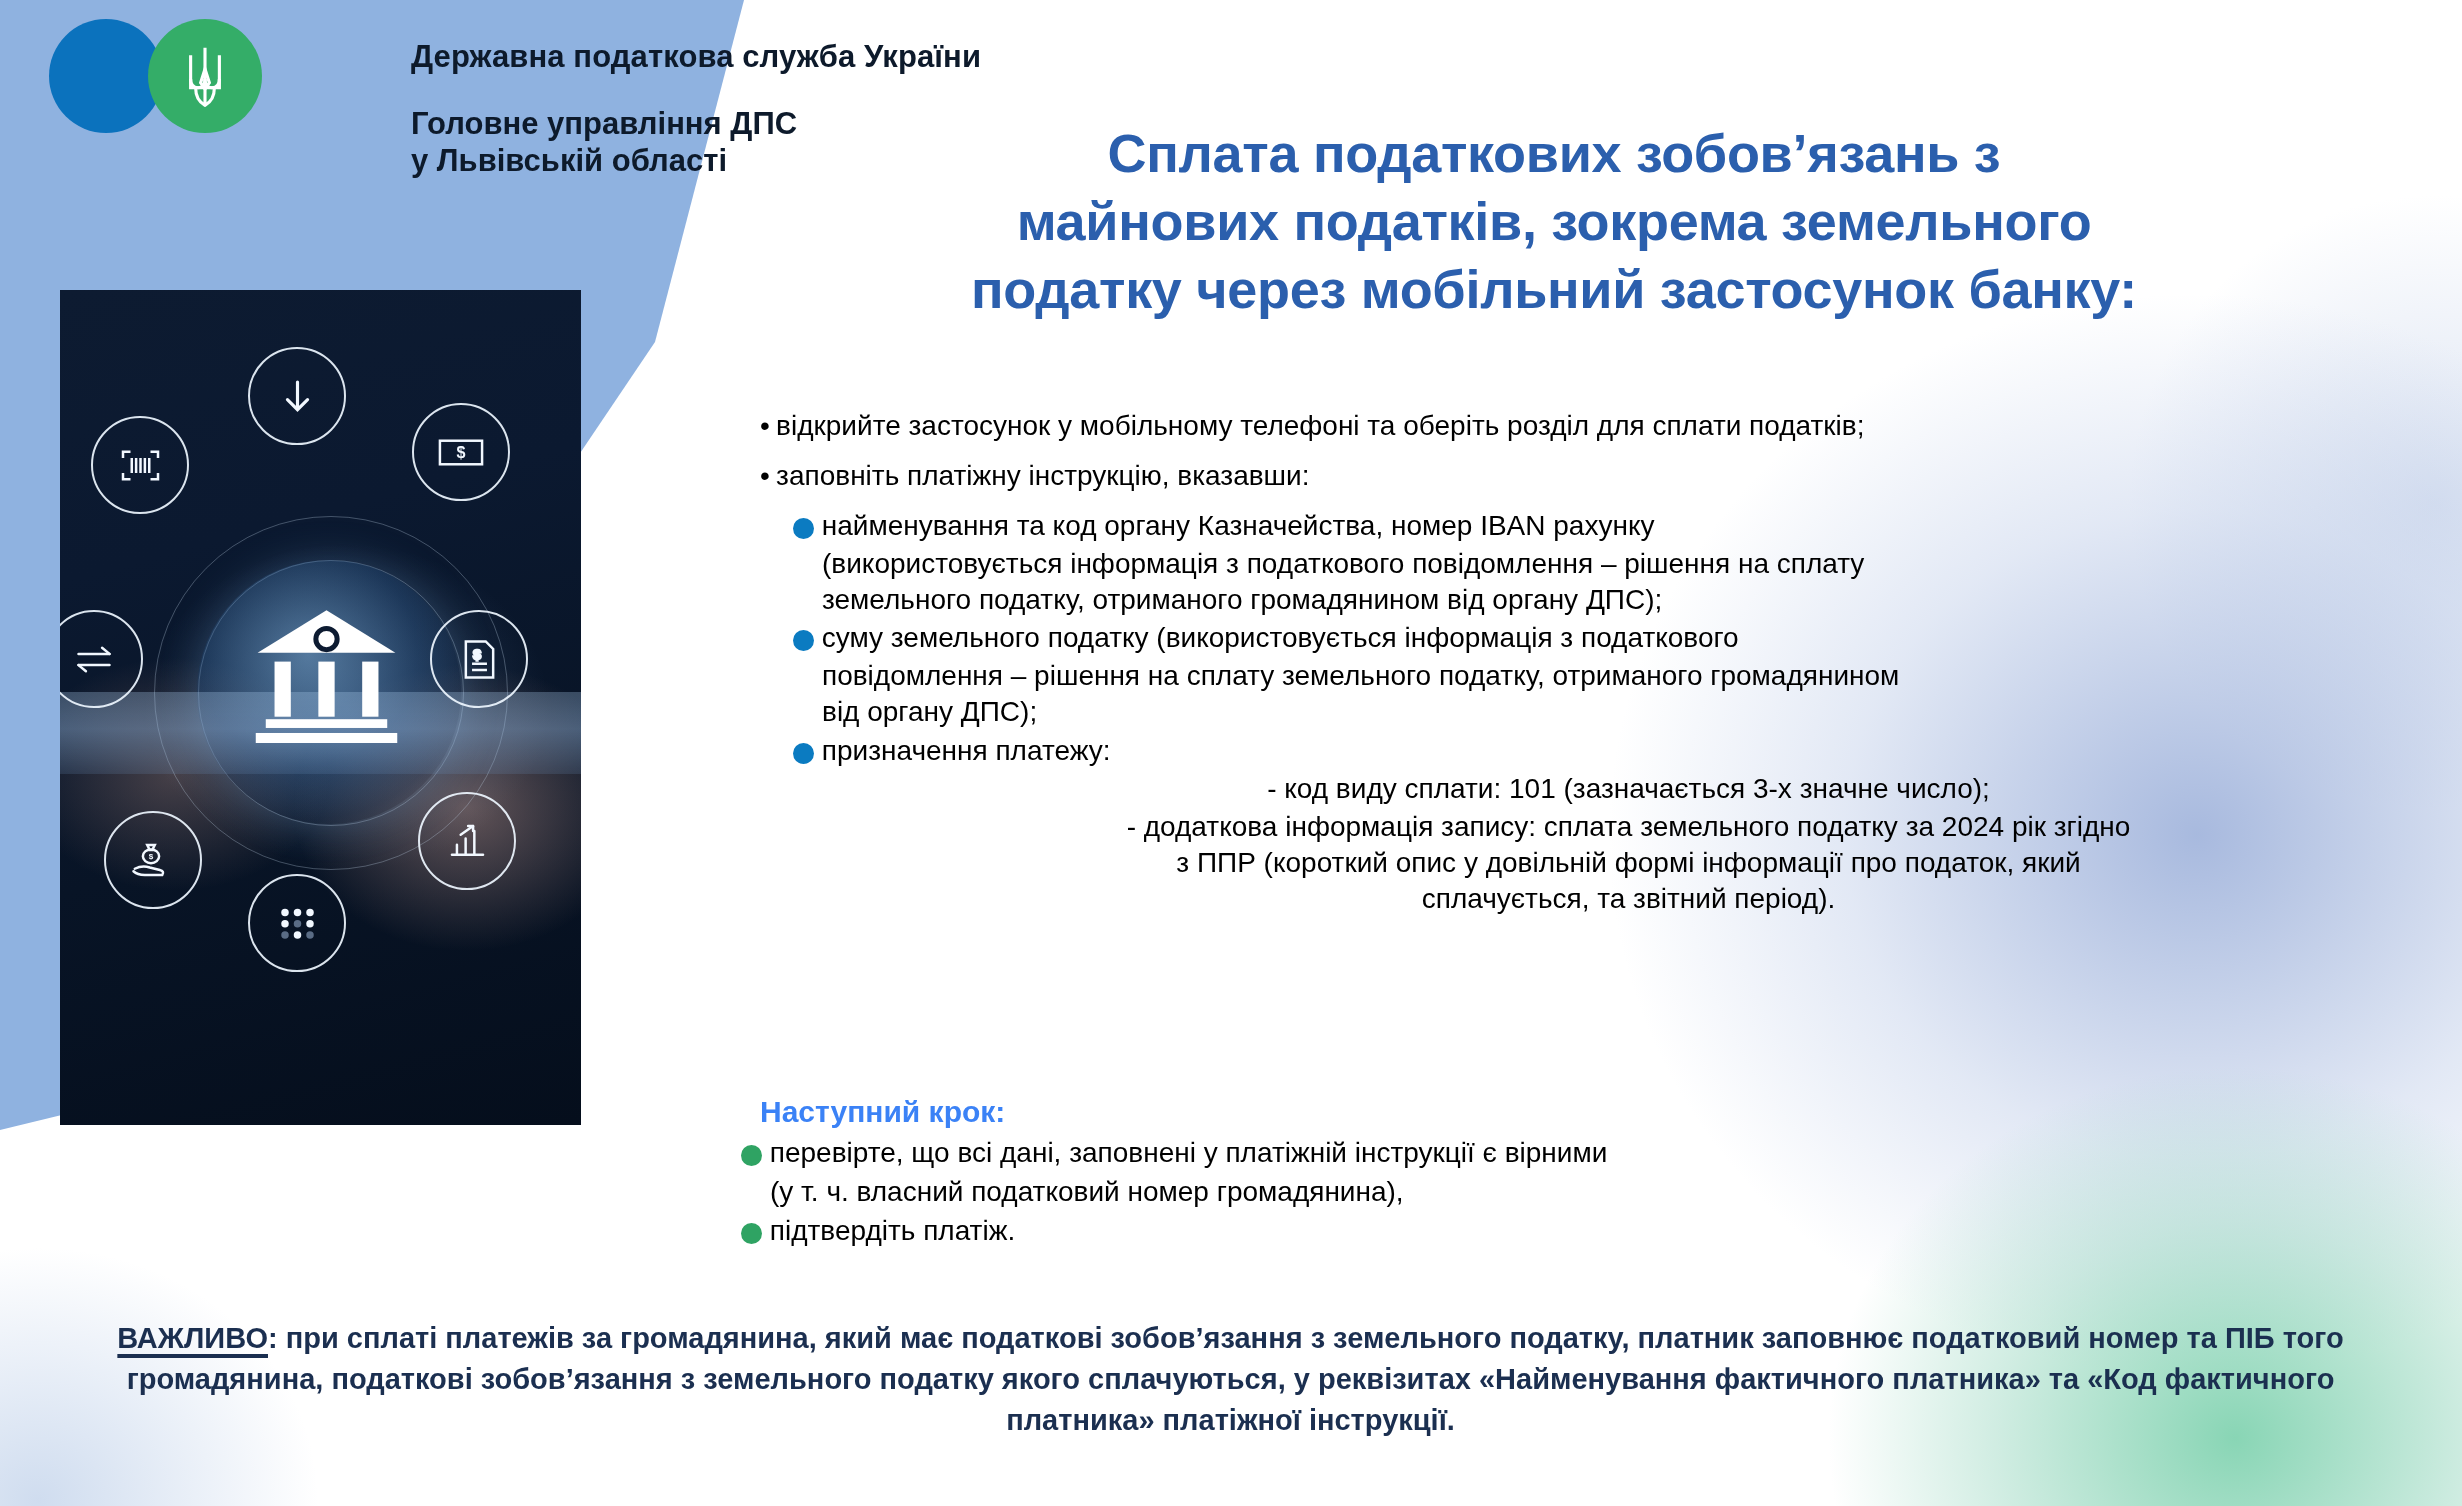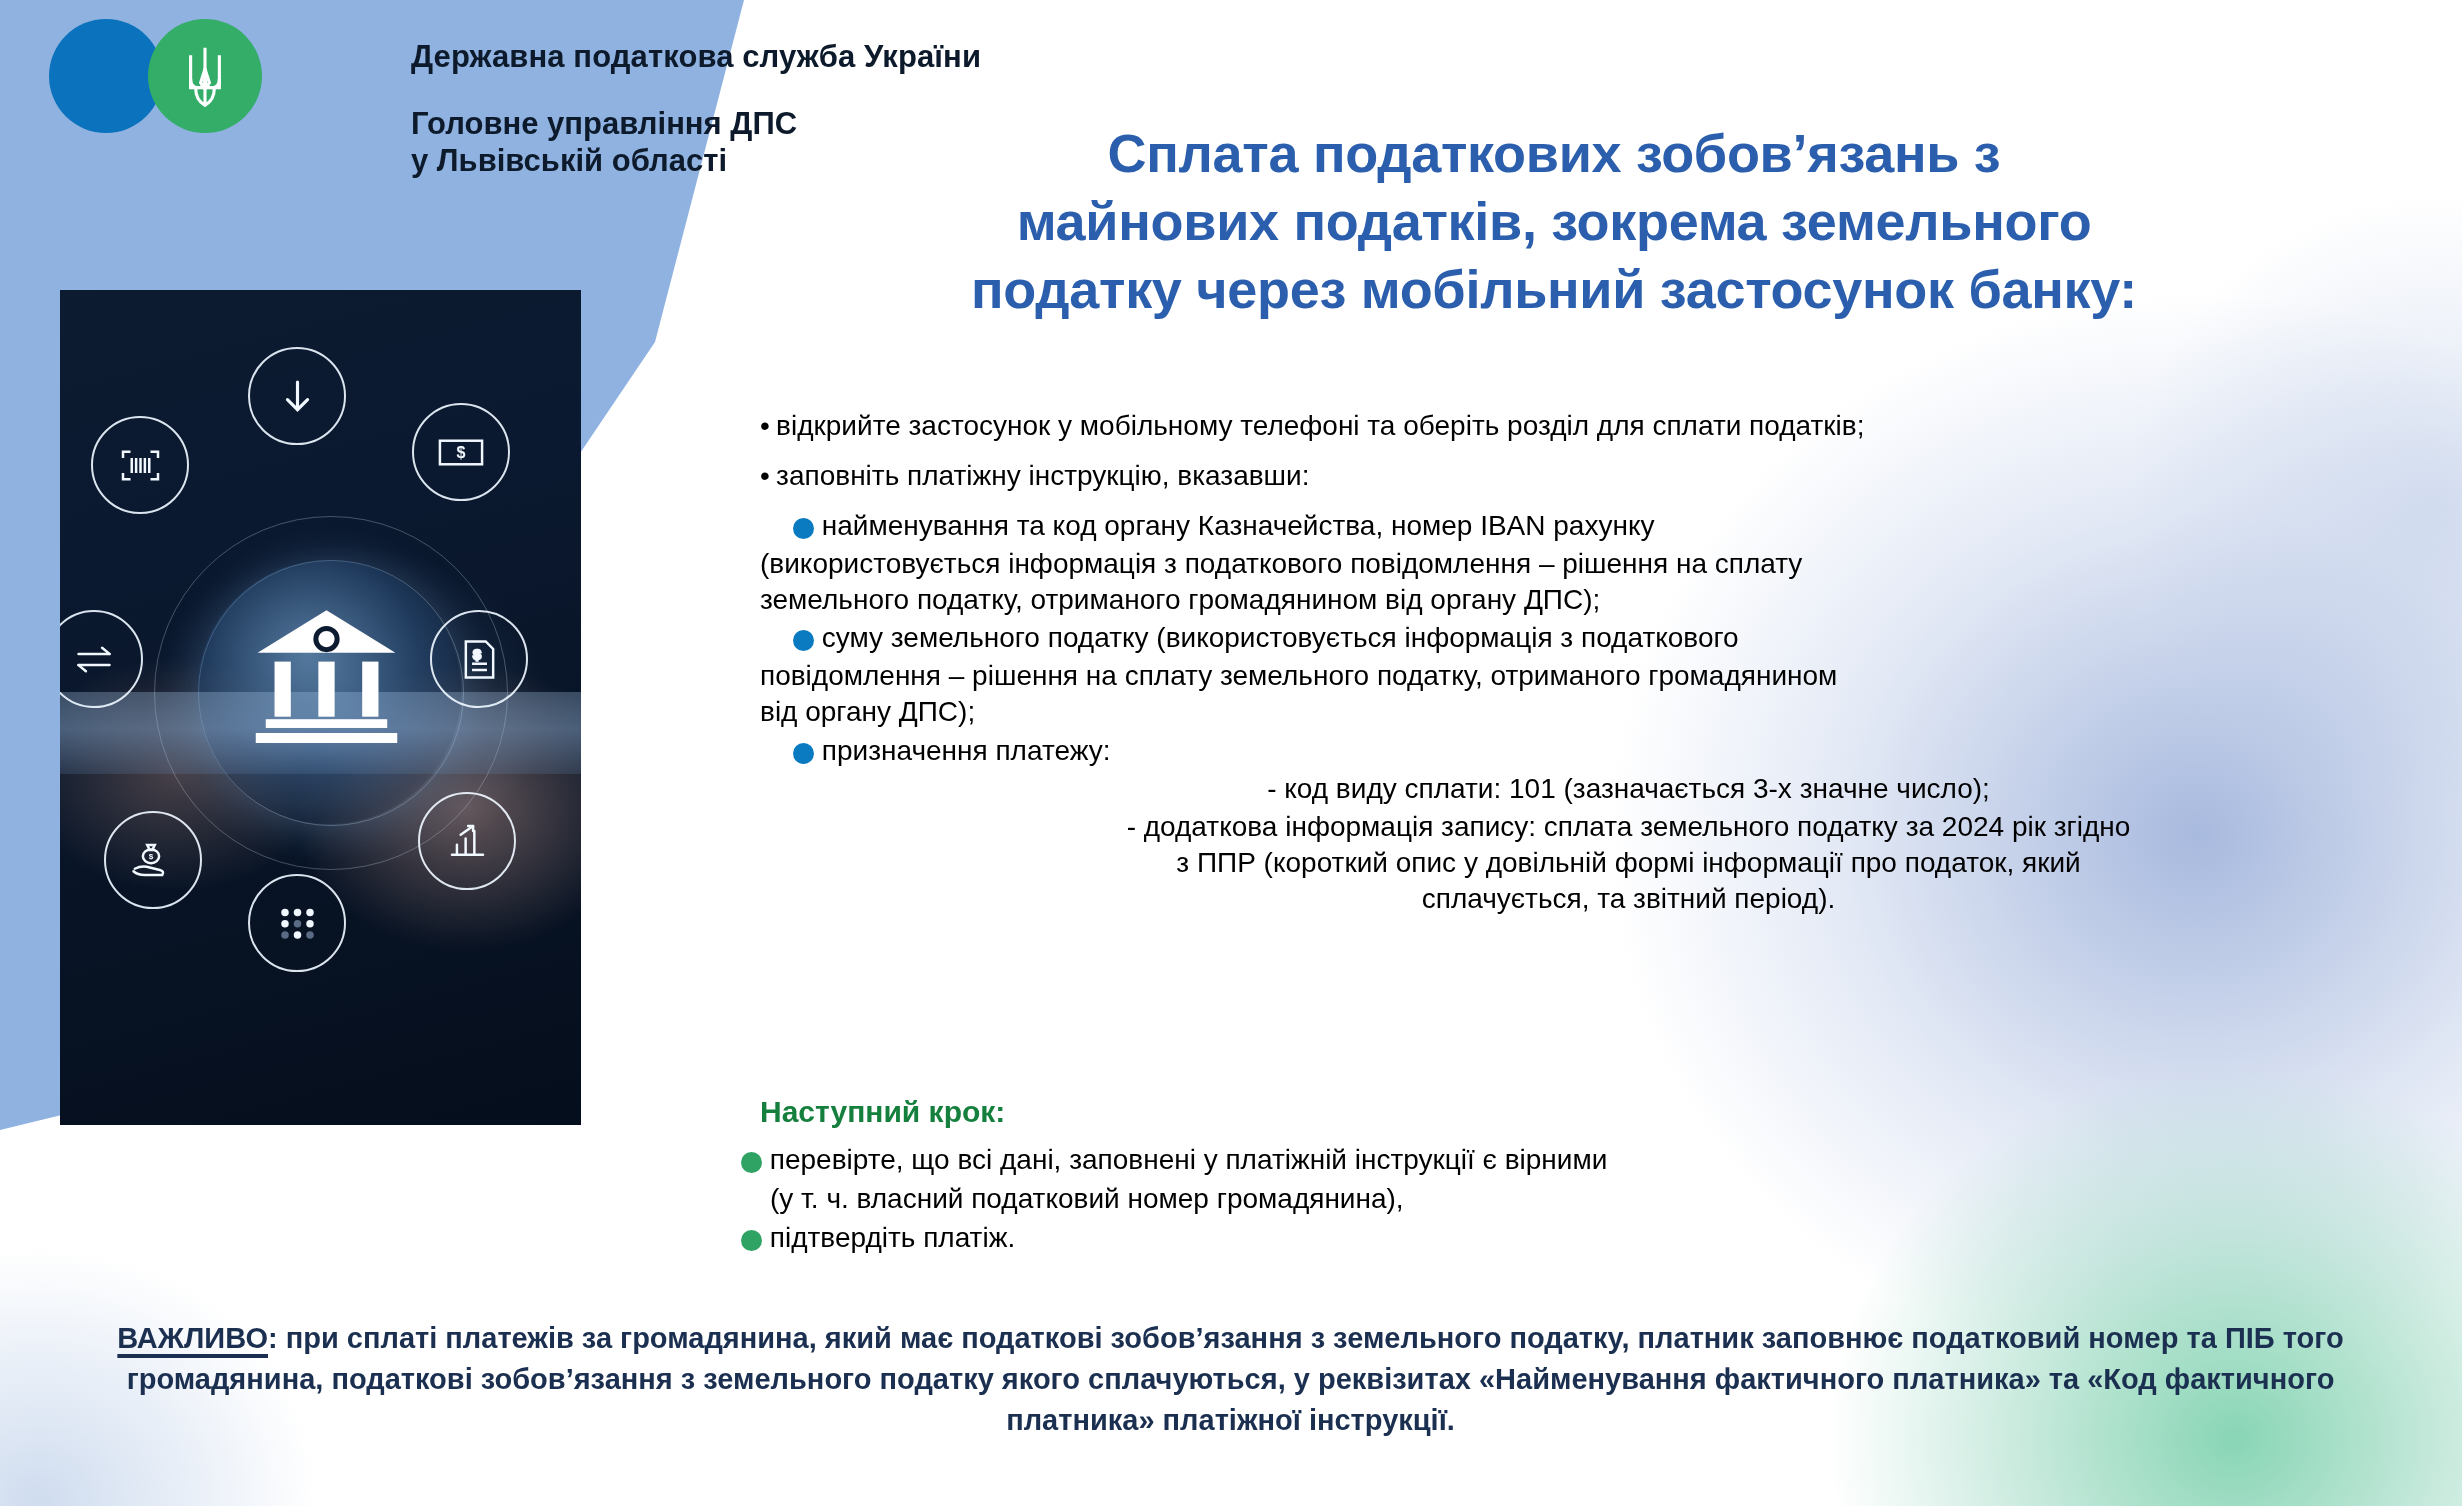--- a/index.html
+++ b/index.html
@@ -107,31 +107,31 @@
   }
   .dot-blue{
     flex:0 0 auto;width:21.3px;height:21.3px;border-radius:50%;background:#0b7bc1;
     margin-top:10px;margin-right:7.5px;
   }
   .dot-green{
     flex:0 0 auto;width:21.3px;height:21.3px;border-radius:50%;background:#2fa363;
     margin-top:10px;margin-right:7.5px;
   }
   .txt{flex:1 1 auto;white-space:pre-line;}
-  .cont{white-space:pre-line;margin-bottom:2.5px;}
+  .cont{margin-left:62px;white-space:pre-line;margin-bottom:2.5px;}
   .lvl3{margin-left:67px;white-space:pre-line;margin-bottom:2.5px;text-align:center;}
 
   
   #next-step{
     position:absolute;left:741px;top:1092px;width:1695px;
     font-size:28px;color:#000;line-height:1.30;
   }
   #next-step-heading{
-    margin-left:19px;margin-bottom:11px;
-    font-size:30px;font-weight:bold;color:#15803d;
+    margin-left:19px;margin-bottom:4px;
+    font-size:30px;font-weight:bold;color:#3b82f6;
   }
   #next-step .lvl2{margin-left:0;}
   #next-step .cont{margin-left:29px;}
 
   
   #important{
     position:absolute;left:88px;top:1318px;width:2285px;
     text-align:center;
     font-size:29px;font-weight:bold;color:#1b2f50;line-height:1.42;
   }

